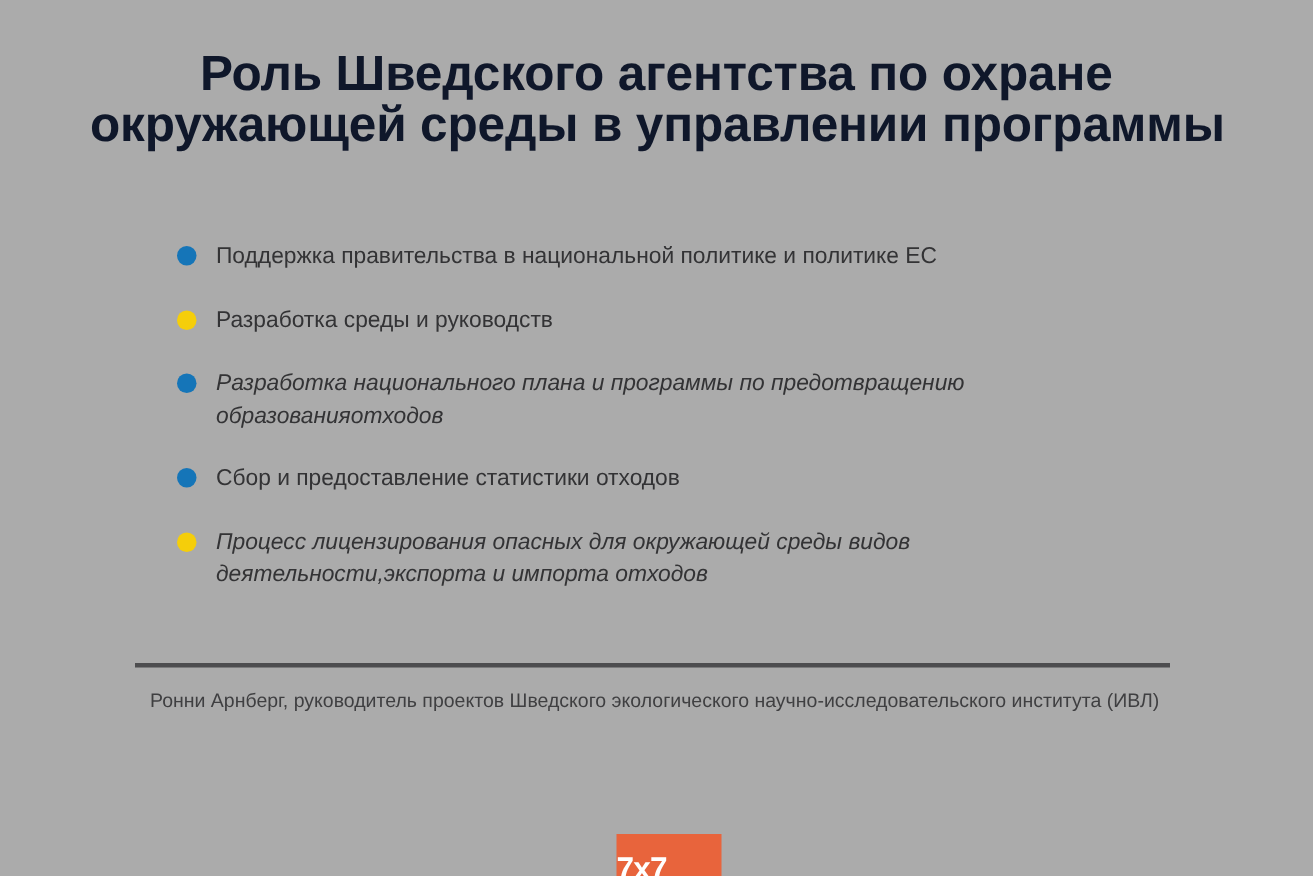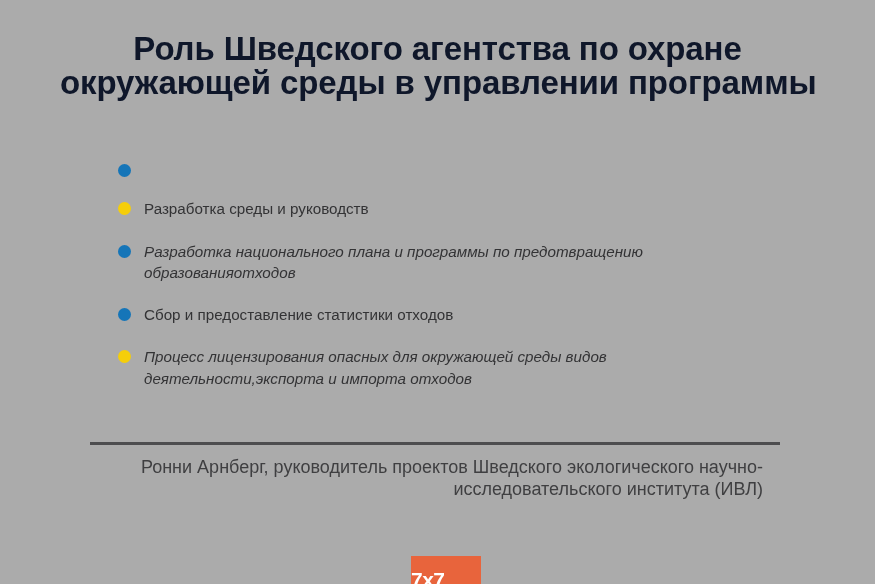--- a/index.html
+++ b/index.html
@@ -77,25 +77,25 @@
     left: 90px;
     top: 442px;
     width: 690px;
     height: 3px;
     background: #4d4d4f;
   }
 
   
   .footer-text {
     position: absolute;
-    left: 88px;
+    left: 100px;
     top: 456px;
     width: 675px;
-    text-align: right;
-    font-size: 18px;
+    text-align: left;
+    font-size: 13px;
     line-height: 22px;
     color: #3f3f41;
   }
 
   
   .logo {
     position: absolute;
     left: 411px;
     top: 512px;
     width: 70px;
@@ -120,20 +120,21 @@
 
   <div class="title-block">
     <div class="title-line">Роль Шведского агентства по охране</div>
     <div class="title-line">окружающей среды в управлении программы</div>
   </div>
 
   <div class="bullets">
 
     <div class="bullet-row">
       <span class="dot blue"></span>
+      <span class="bullet-text">Поддержка правительства в национальной политике и политике ЕС</span>
     </div>
 
     <div class="bullet-row">
       <span class="dot yellow"></span>
       <span class="bullet-text">Разработка среды и руководств</span>
     </div>
 
     <div class="bullet-row tight">
       <span class="dot blue"></span>
       <span class="bullet-text">Разработка национального плана и программы по предотвращению образованияотходов</span>

